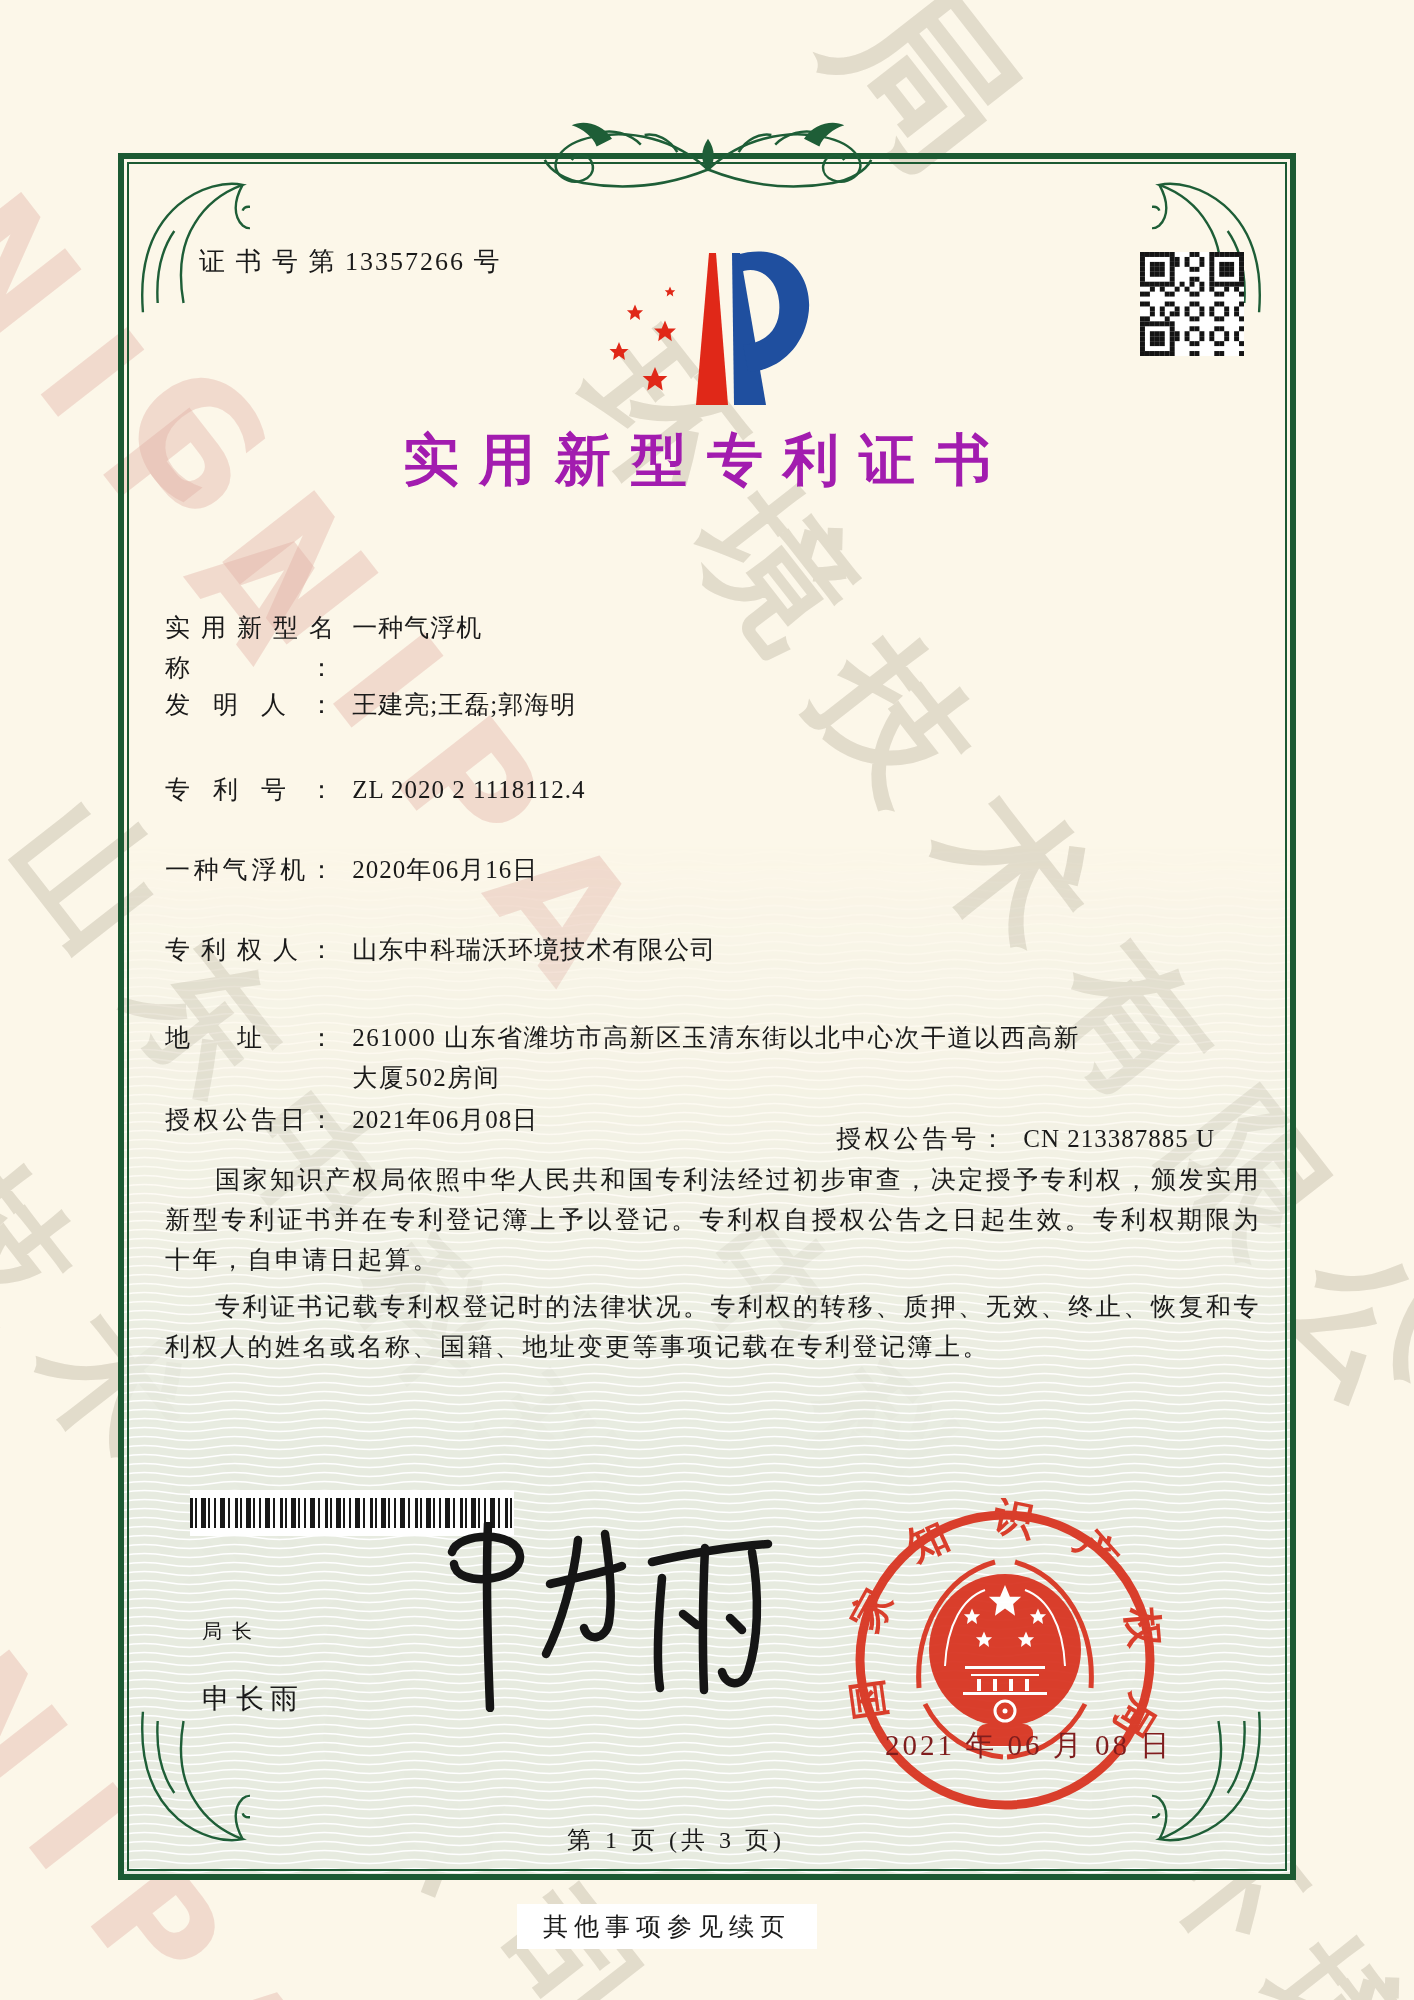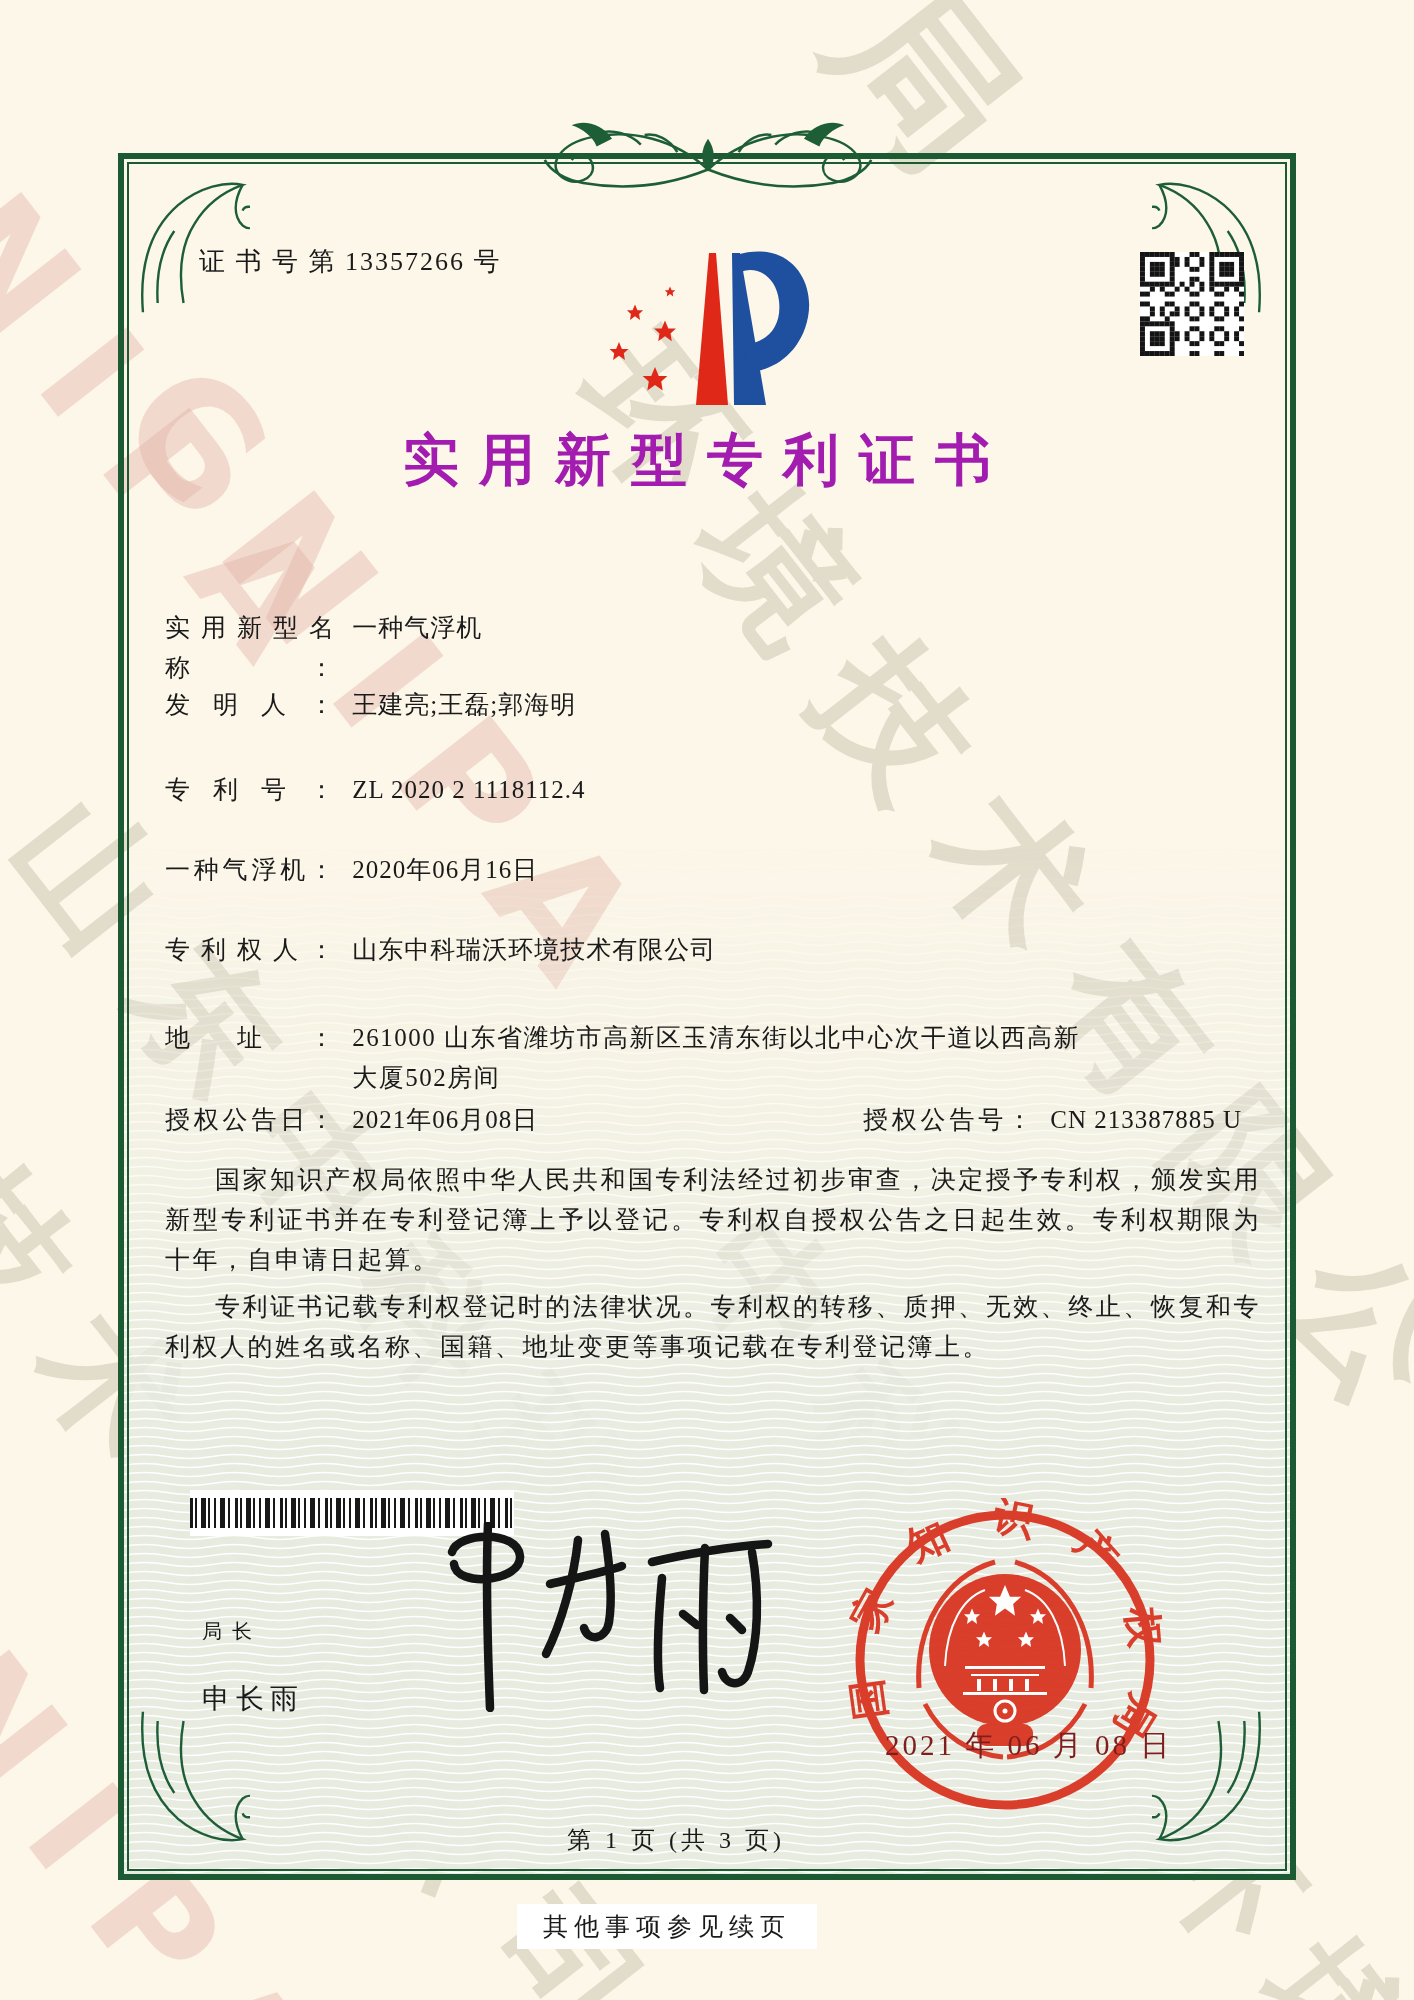--- a/index.html
+++ b/index.html
@@ -35,21 +35,21 @@
   .content{position:absolute;inset:0;z-index:3;}
   .certno{position:absolute;left:183px;top:244px;font-size:26px;letter-spacing:2px;padding-left:16px;}
   .title{position:absolute;left:0;top:423px;width:1414px;text-align:center;font-size:56px;
          font-weight:bold;letter-spacing:20px;color:#a21caf;}
   .qr{position:absolute;left:1140px;top:252px;width:104px;height:104px;}
 
   .row{position:absolute;left:165px;font-size:25px;letter-spacing:1px;line-height:40px;}
   .flabel{display:inline-block;width:170px;text-align:justify;text-align-last:justify;vertical-align:top;}
   .fvalue{display:inline-block;vertical-align:top;margin-left:10px;}
   .addrval{width:742px;letter-spacing:1.5px;}
-  .row.grant2{left:863px;}
+  .row.grant2{left:836px;margin-top:19px;}
 
   .bodytext{position:absolute;left:165px;top:1160px;width:1096px;font-size:25px;
             line-height:40px;letter-spacing:2.5px;text-align:justify;}
   .bodytext p{margin:0;text-indent:2em;}
   .bodytext p + p{margin-top:7px;}
 
   .barcode{position:absolute;left:190px;top:1490px;width:324px;height:46px;z-index:3;
     background:
       repeating-linear-gradient(90deg,#181818 0 3px,#fff 3px 5px,#181818 5px 7px,#fff 7px 11px,
         #181818 11px 16px,#fff 16px 18px,#181818 18px 20px,#fff 20px 24px,#181818 24px 26px,

